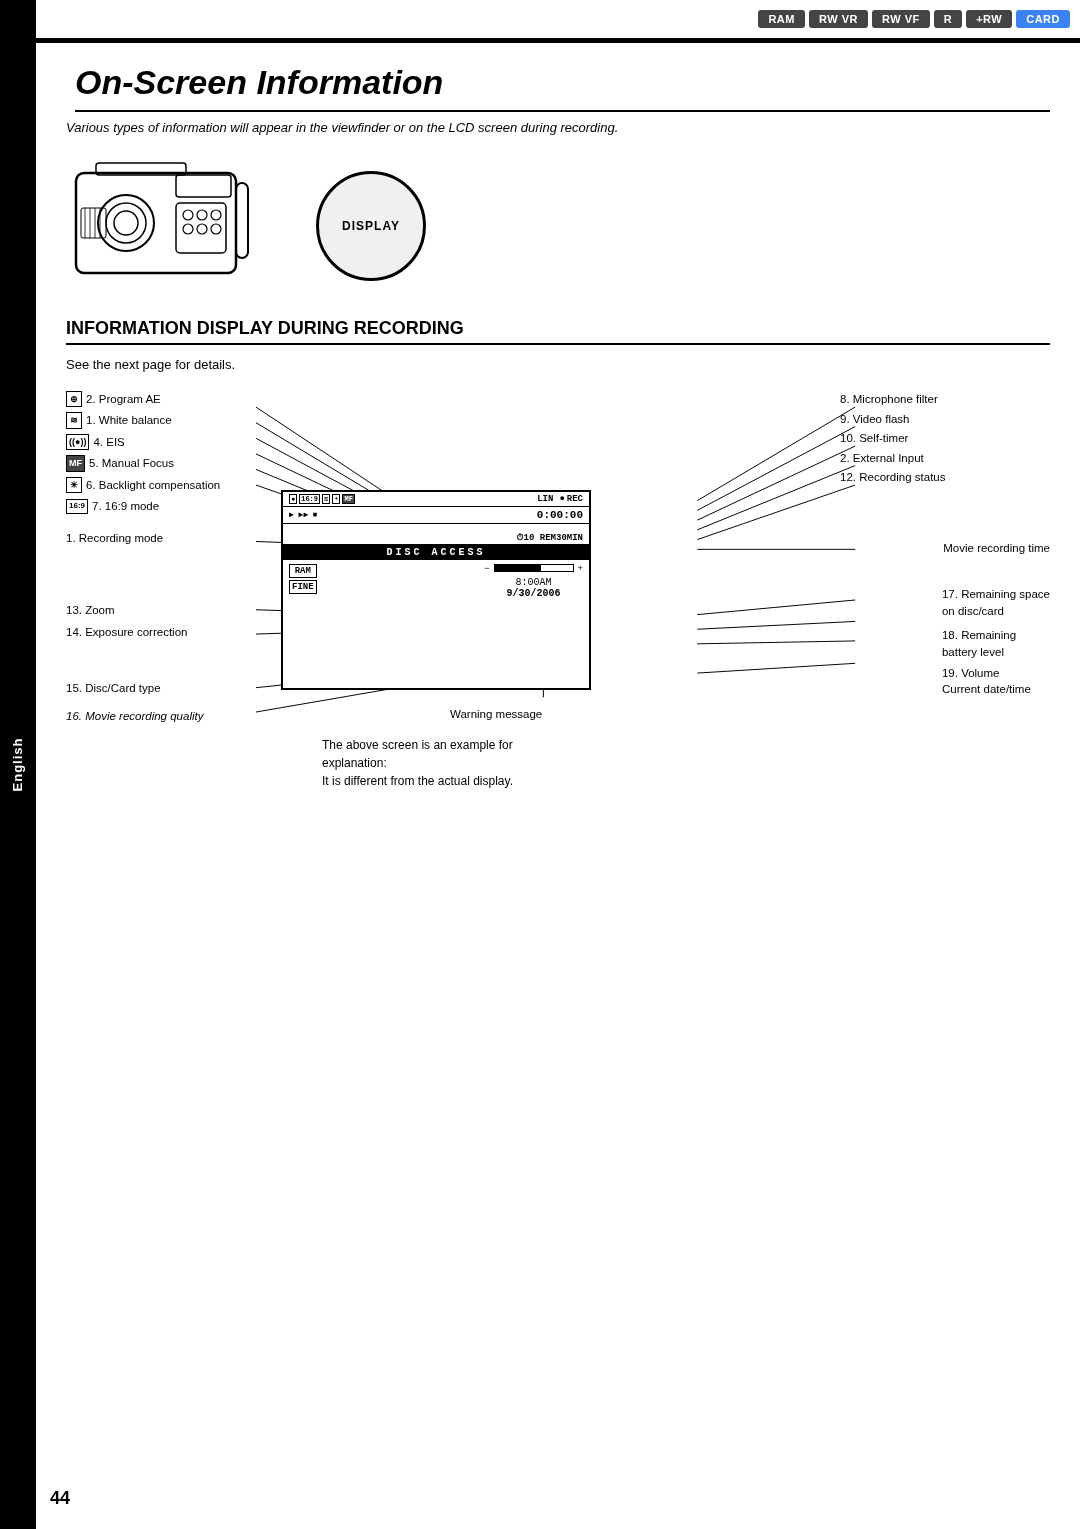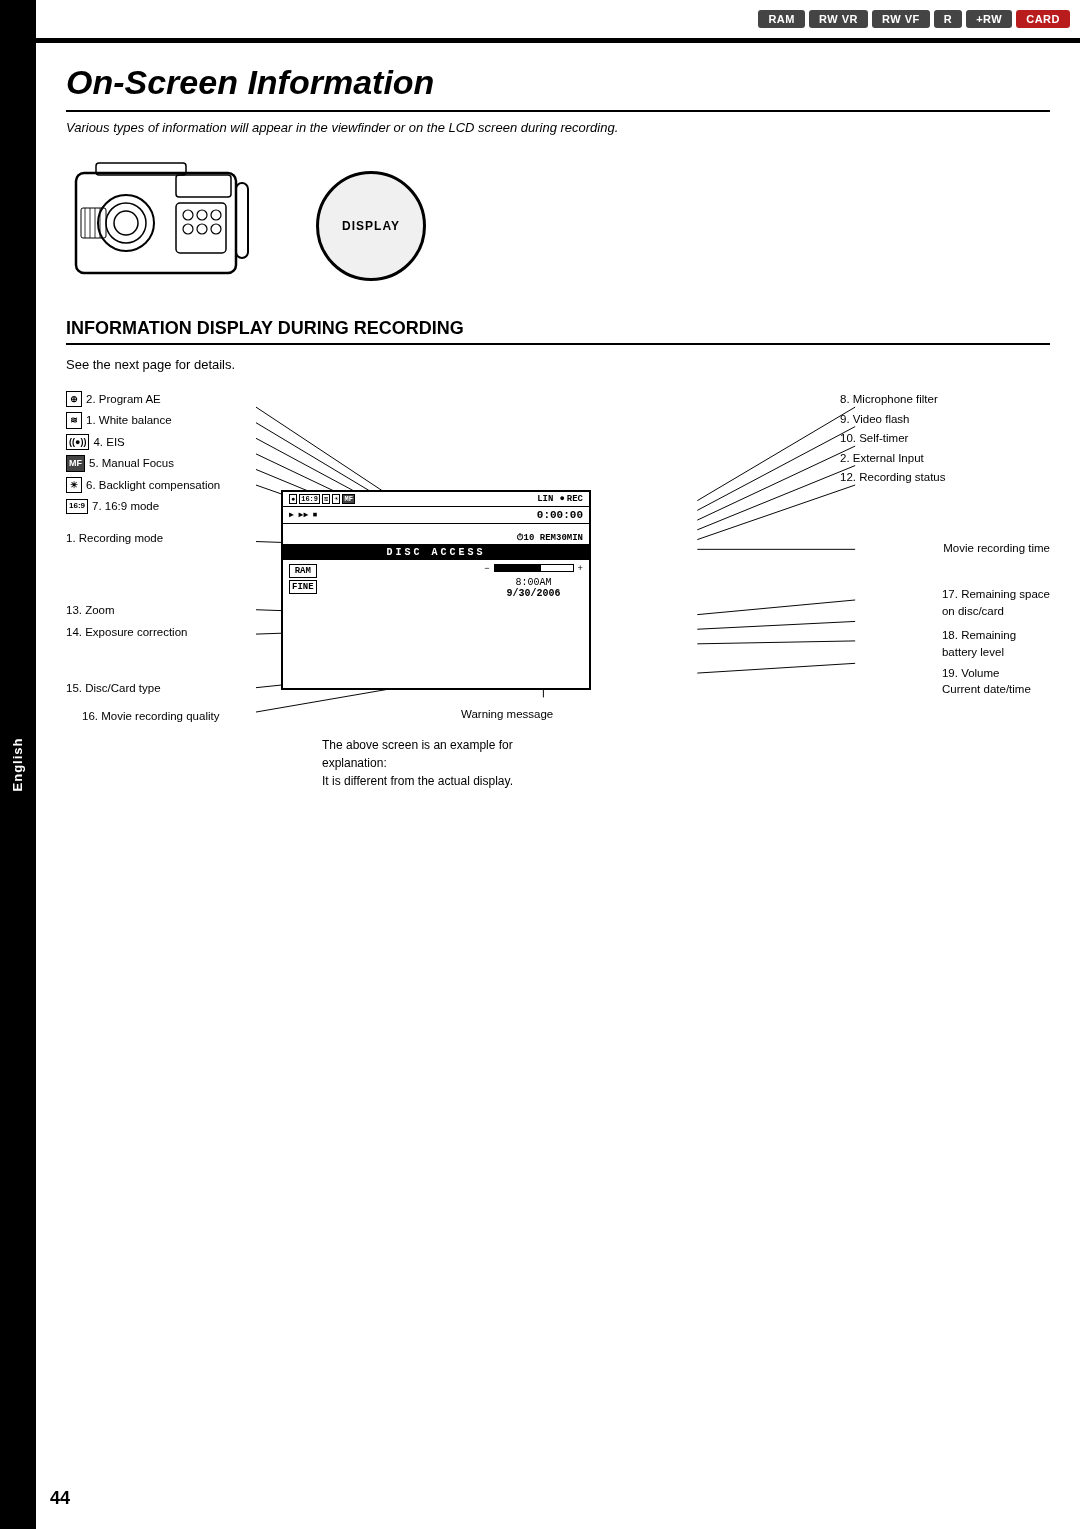--- a/index.html
+++ b/index.html
@@ -54,21 +54,21 @@
       background: #444;
       color: #fff;
       font-size: 11px;
       font-weight: bold;
       padding: 3px 10px;
       border-radius: 3px;
       letter-spacing: 0.5px;
     }
 
     .nav-pill.active {
-      background: #b91c1c;
+      background: #3b82f6;
     }
 
     
     .nav-underline {
       position: absolute;
       top: 38px;
       left: 36px;
       right: 0;
       height: 5px;
       background: #000;
@@ -86,20 +86,21 @@
 
     
     .page-title {
       font-size: 34px;
       font-weight: 900;
       font-style: italic;
       color: #000;
       margin-bottom: 6px;
       border-bottom: 2px solid #000;
       padding-bottom: 8px;
+      margin-left: 9px;
     }
 
     
     .subtitle {
       font-size: 13px;
       font-style: italic;
       color: #000;
       margin-bottom: 18px;
       margin-top: 8px;
     }
@@ -489,25 +490,25 @@
       <div style="font-size:11.5px; line-height:1.5;">17. Remaining space<br>on disc/card</div>
       <div style="font-size:11.5px; line-height:1.5; margin-top:6px;">18. Remaining<br>battery level</div>
       <div style="font-size:11.5px; margin-top:6px;">19. Volume</div>
       <div style="font-size:11.5px; margin-top:4px;">Current date/time</div>
     </div>
 
     <div style="position:absolute; left:0; top:288px;">
       <span style="font-size:11.5px;">15. Disc/Card type</span>
     </div>
 
-    <div style="position:absolute; left:16px; top:316px;">
+    <div style="position:absolute; left:0; top:316px;font-style:italic;">
       <span style="font-size:11.5px;">16. Movie recording quality</span>
     </div>
 
-    <div style="position:absolute; left:395px; top:314px;">
+    <div style="position:absolute; left:384px; top:314px;">
       <span style="font-size:11.5px;">Warning message</span>
     </div>
 
     <div class="note-text">
       <span>The above screen is an example for</span><br>
       <span>explanation:</span><br>
       <span>It is different from the actual display.</span>
     </div>
 
   </div>

